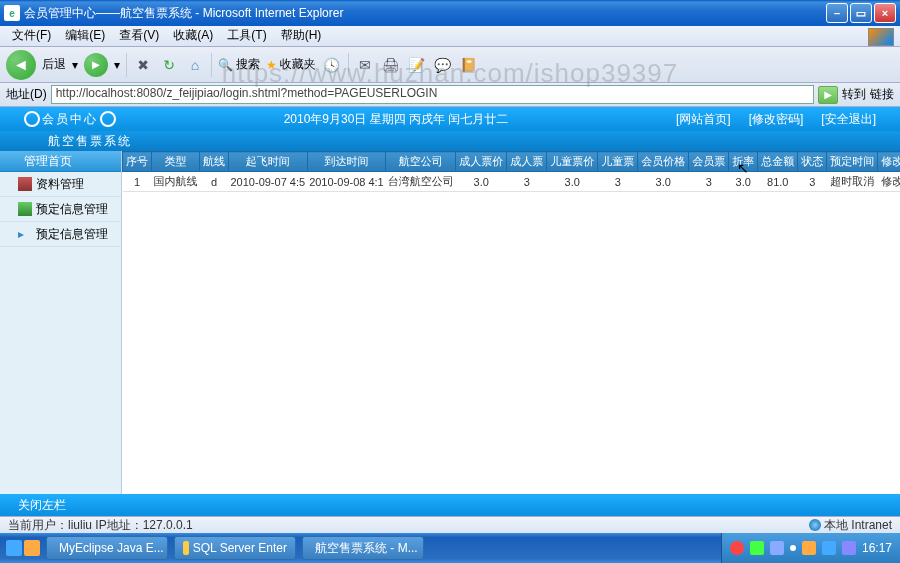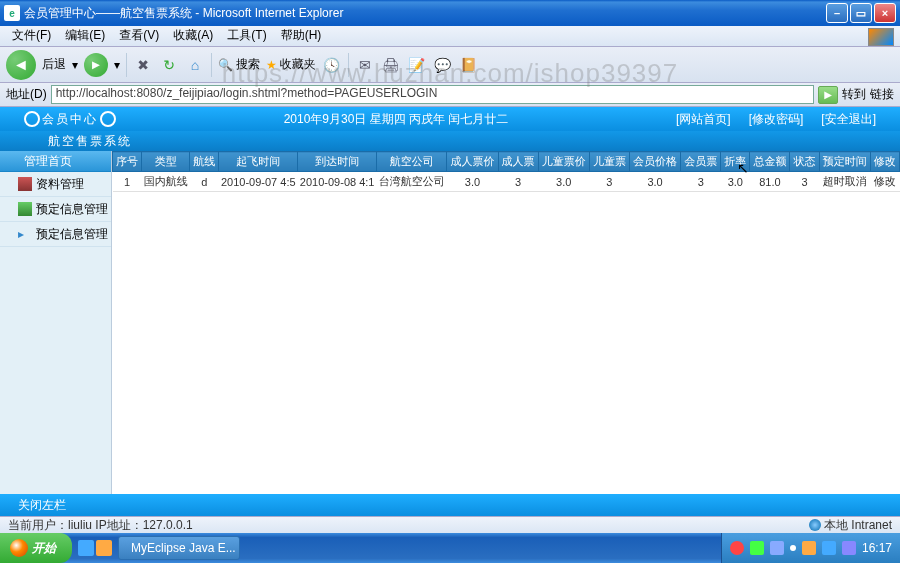--- a/index.html
+++ b/index.html
@@ -34,21 +34,21 @@
 
 .apphdr{height:24px;background:linear-gradient(#1faeff,#0a8ee0);display:flex;align-items:center;color:#fff;justify-content:space-between;padding:0 24px}
 .logo{display:flex;align-items:center;gap:2px;font-size:15px;letter-spacing:2px}
 .logo .c{width:16px;height:16px;border:2px solid #fff;border-radius:50%}
 .hdrlinks{display:flex;gap:18px}
 
 .subhdr{height:20px;background:linear-gradient(#1298e8,#0a7dc8);color:#fff;padding:0 48px;display:flex;align-items:center;font-size:12px;letter-spacing:2px}
 
 
 .main{display:flex;height:calc(100% - 26px - 21px - 36px - 24px - 24px - 20px - 22px - 17px - 30px)}
-.sidebar{width:112px;background:#e3f0f7;border-right:1px solid #bcd}
+.sidebar{width:122px;background:#e3f0f7;border-right:1px solid #bcd}
 .side-h{height:21px;background:linear-gradient(#5ab8f0,#2a95d8);color:#fff;display:flex;align-items:center;padding-left:24px;border-bottom:1px solid #1a85c8}
 .side-i{height:25px;display:flex;align-items:center;padding-left:18px;gap:4px;border-bottom:1px solid #d0e3ef;cursor:pointer}
 .side-i .ic{width:14px;height:14px}
 .content{flex:1;background:#fff;overflow:auto}
 
 
 .grid{border-collapse:collapse;width:100%}
 .grid th{background:linear-gradient(#3f94cf,#2a7cb8);color:#fff;font-weight:normal;border:1px solid #1a6ca8;height:20px;font-size:11px;white-space:nowrap;padding:0 3px}
 .grid td{border-bottom:1px solid #e0e0e0;text-align:center;height:20px;color:#333;font-size:11px;white-space:nowrap;padding:0 2px}
 
@@ -215,31 +215,35 @@
 <div class="strip">
   <span>关闭左栏</span>
 </div>
 
 <div class="iestatus">
   <span>当前用户：liuliu  IP地址：127.0.0.1</span>
   <span><span style="display:inline-block;width:12px;height:12px;background:radial-gradient(#8cf,#06a);border-radius:50%;vertical-align:middle;margin-right:3px"></span><span>本地 Intranet</span></span>
 </div>
 
 <div class="taskbar">
-  <div class="start">
-    <span class="orb"></span>
-    <span>开始</span>
-  </div>
   <div style="display:flex;margin-left:6px;gap:2px">
     <span class="t" style="width:16px;height:16px;background:#4af;border-radius:2px"></span>
     <span class="t" style="width:16px;height:16px;background:#fa4;border-radius:2px"></span>
   </div>
   <div class="task">
       <span style="width:14px;height:14px;background:#7af;border-radius:2px"></span>
       <span>MyEclipse Java E...</span>
+    </div>
+  <div class="task">
+      <span style="width:14px;height:14px;background:#fc4;border-radius:2px"></span>
+      <span>SQL Server Enter</span>
+    </div>
+  <div class="task">
+      <span style="width:14px;height:14px;background:#4af;border-radius:2px"></span>
+      <span>航空售票系统 - M...</span>
     </div>
   <div class="tray">
     <span class="t" style="background:#f44;border-radius:50%"></span>
     <span class="t" style="background:#4f4;border-radius:2px"></span>
     <span class="t" style="background:#8af;border-radius:2px"></span>
     <span class="t" style="width:6px;height:6px;background:#fff;border-radius:50%"></span>
     <span class="t" style="background:#fa4;border-radius:2px"></span>
     <span class="t" style="background:#4af;border-radius:2px"></span>
     <span class="t" style="background:#88f;border-radius:2px"></span>
     <span>16:17</span>

